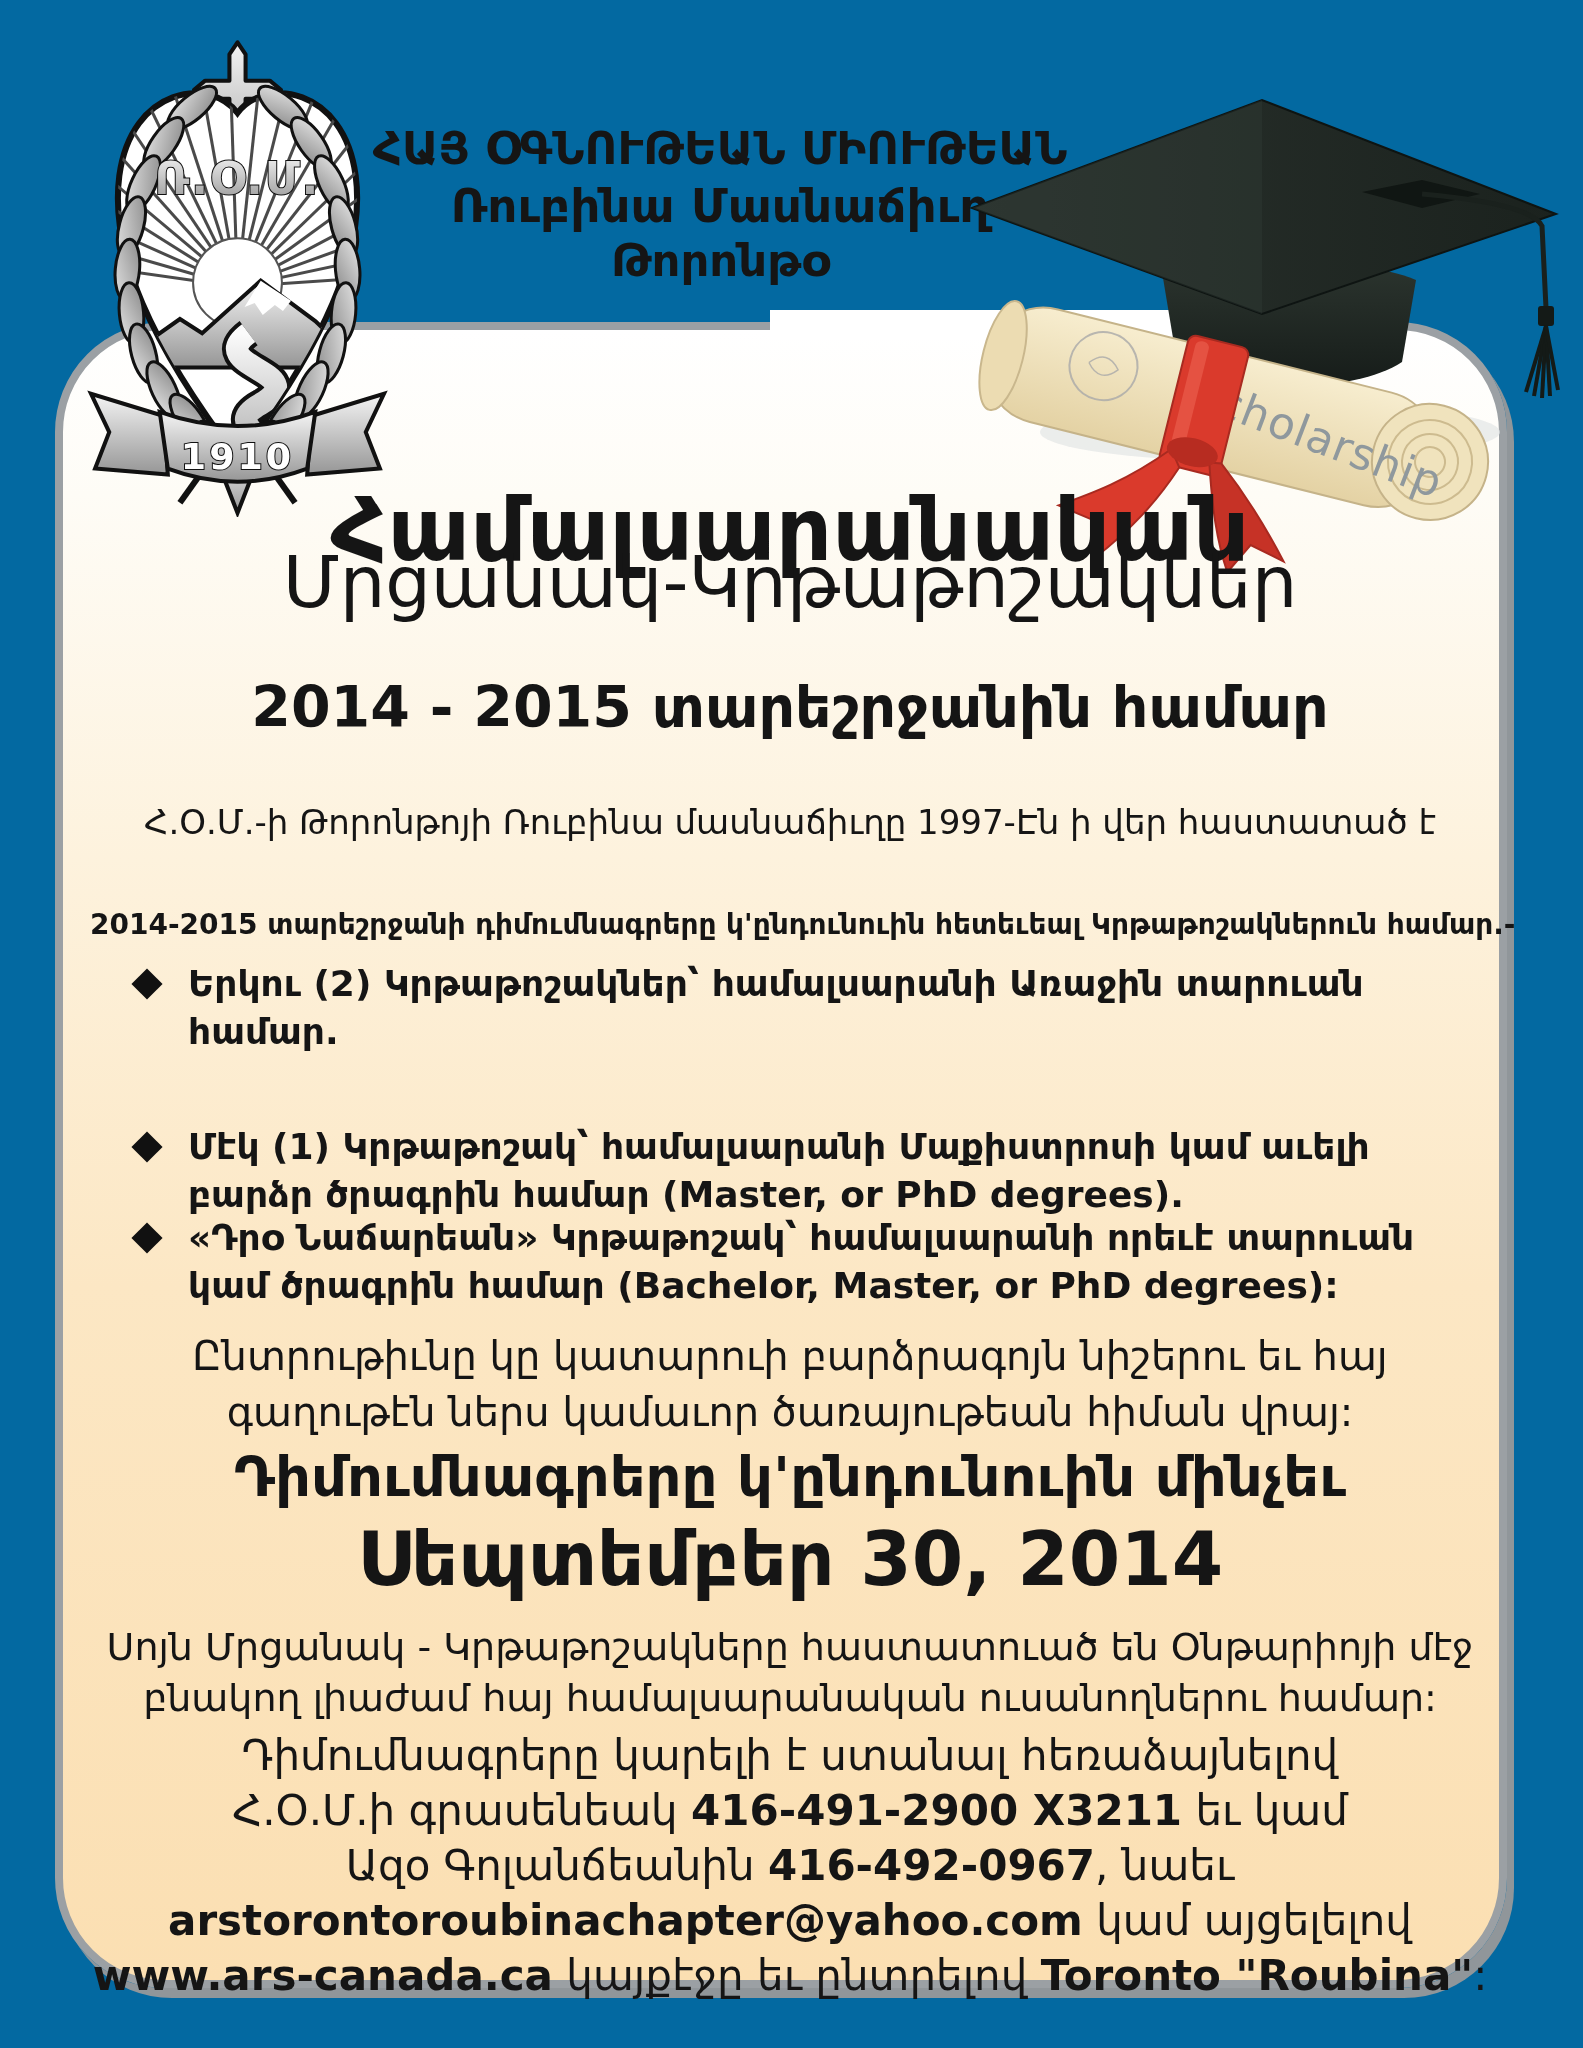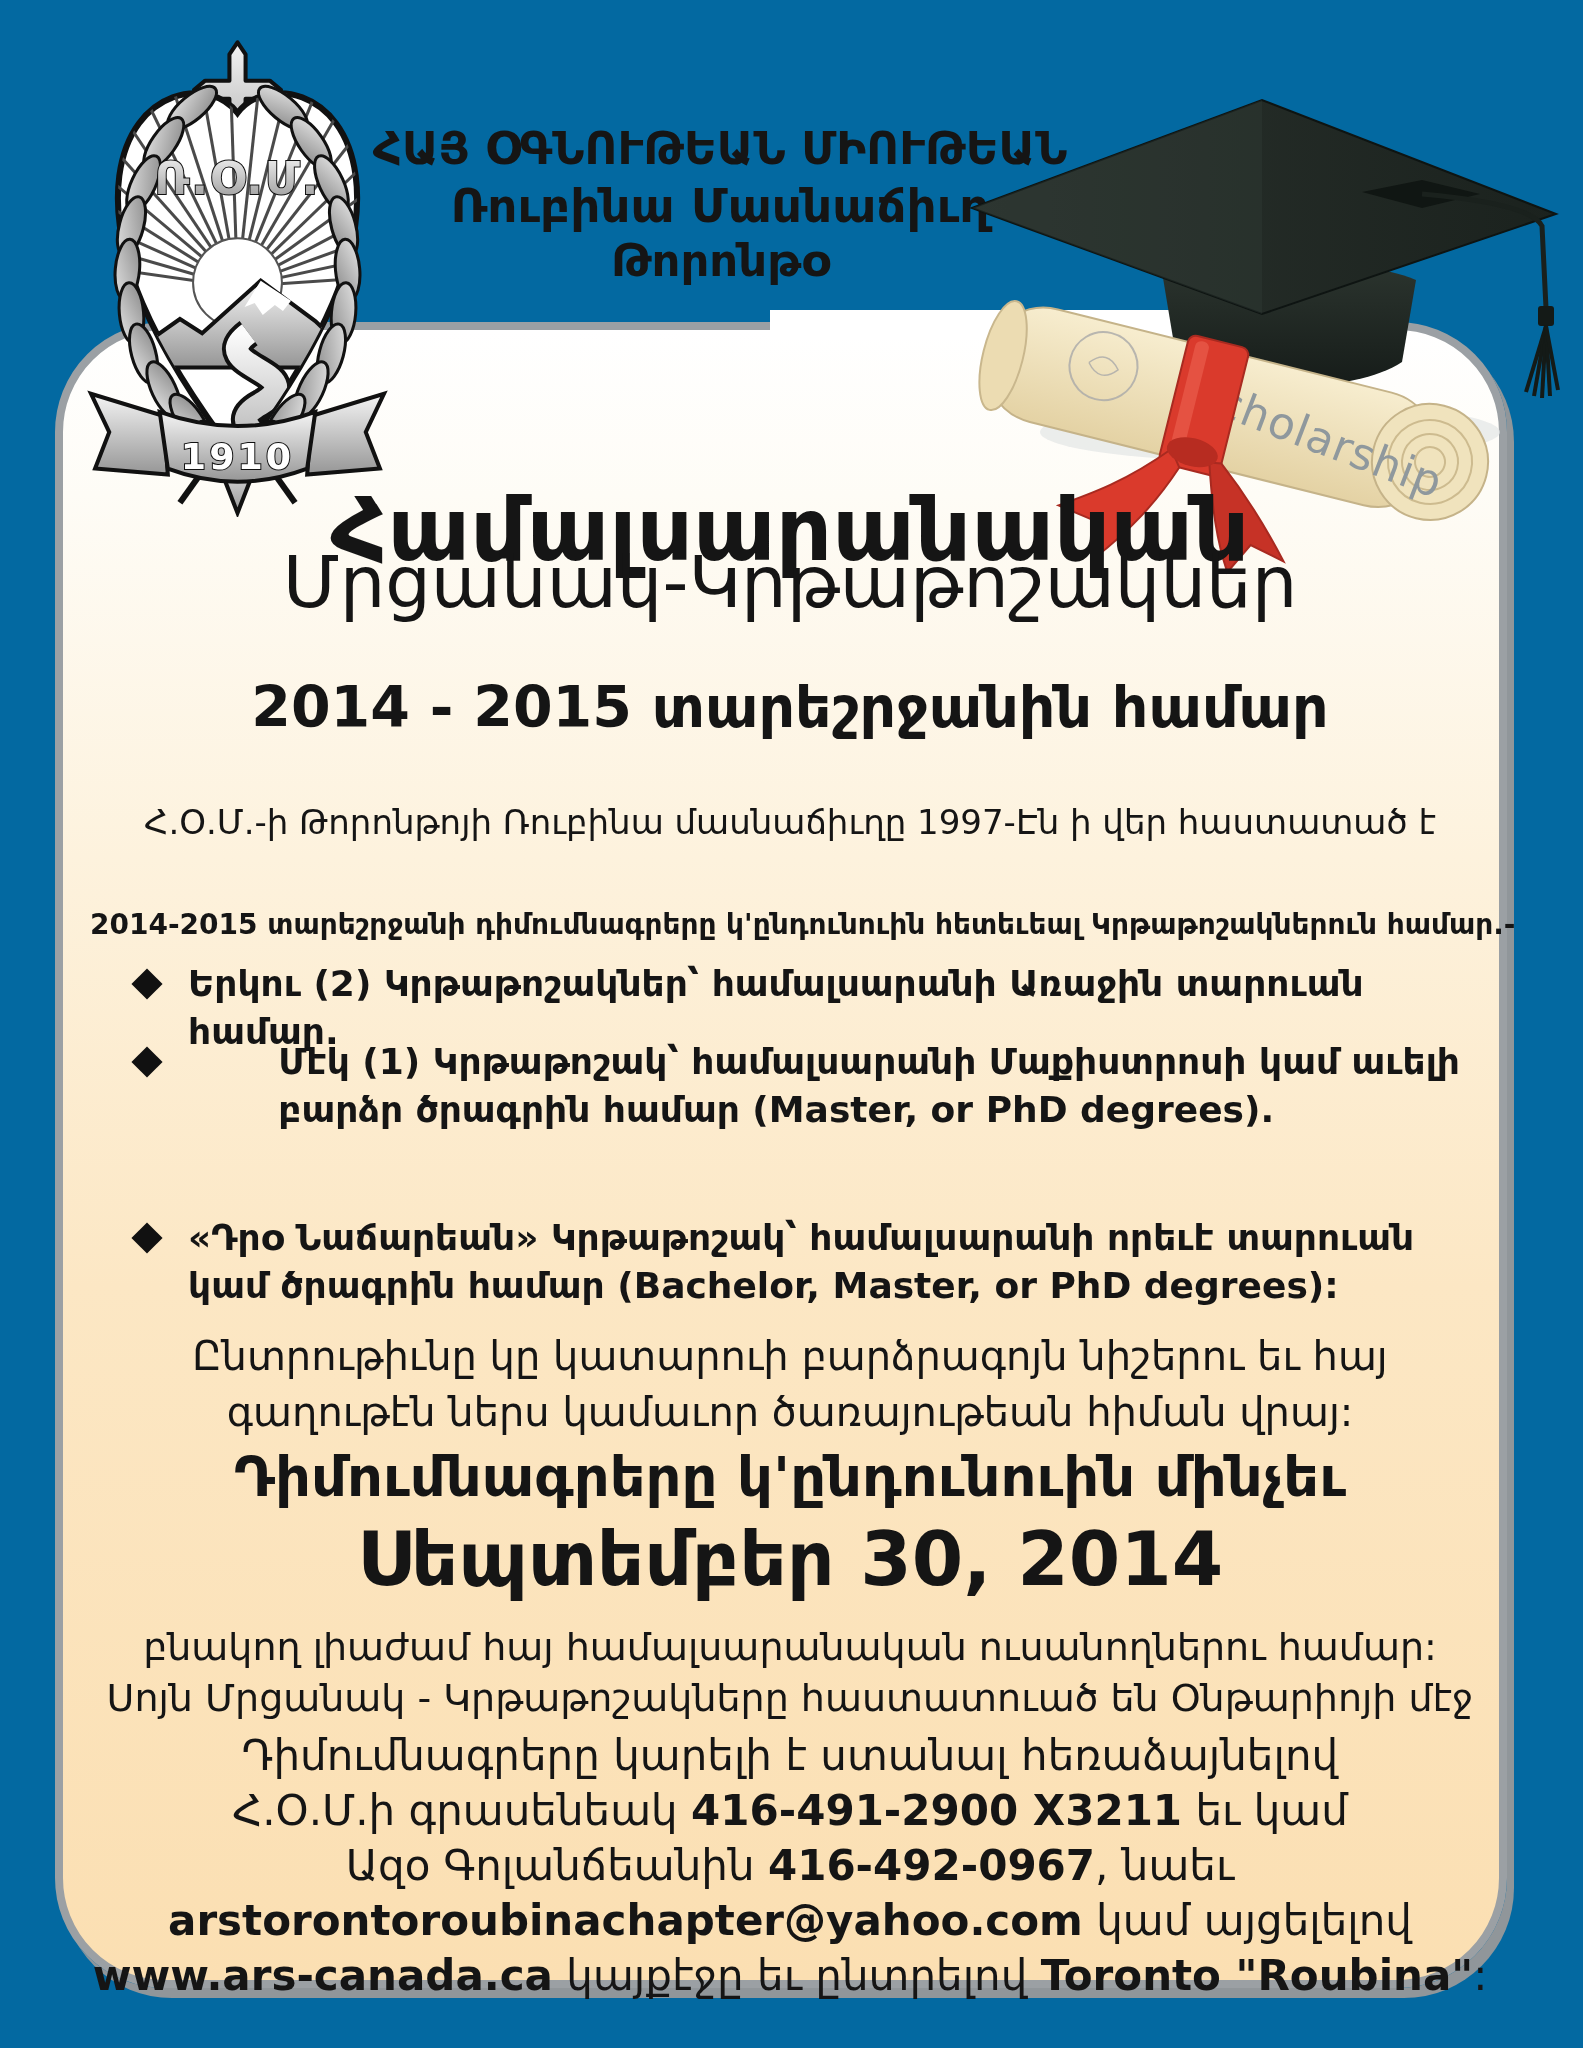--- a/index.html
+++ b/index.html
@@ -15,21 +15,21 @@
   .header .h2{font-size:47px;}
   .header .h3{font-size:45px;}
   .content{position:absolute;left:90px;top:0;width:1400px;text-align:center;}
   .abs{position:absolute;left:0;width:100%;}
   .title1{top:432px;font-size:88px;font-weight:bold;white-space:nowrap;margin-top:46px;}
   .title2{top:540px;font-size:72px;font-weight:normal;white-space:nowrap;}
   .title3{top:674px;font-size:57px;font-weight:bold;white-space:nowrap;}
   .intro{top:800px;font-size:34px;line-height:1.32;}
   .notice{top:908px;font-size:28px;font-weight:bold;white-space:nowrap;}
   .bullet{position:absolute;left:40px;width:1330px;display:flex;align-items:flex-start;text-align:left;}
-  .b1{top:960px;} .b2{top:1038px;justify-content:space-between;} .b3{top:1214px;}
+  .b1{top:960px;} .b2{top:1123px;} .b3{top:1214px;}
   .diamond{flex:0 0 auto;width:22px;height:22px;background:#111;transform:rotate(45deg);
            margin:13px 30px 0 6px;}
   .bullet-text{font-size:36px;font-weight:bold;line-height:1.32;white-space:pre-line;}
   .selnote{top:1328px;font-size:40px;line-height:1.4;}
   .deadline1{top:1444px;font-size:56px;font-weight:bold;white-space:nowrap;}
   .deadline2{top:1516px;font-size:74px;font-weight:bold;white-space:nowrap;}
   .elig{top:1622px;font-size:38px;line-height:1.35;}
   .contact{top:1728px;font-size:42px;line-height:1.31;}
   .bold{font-weight:bold;}
   .logo{position:absolute;left:50px;top:12px;width:375px;height:505px;}
@@ -224,22 +224,22 @@
 
     <div class="abs selnote">
       <div>Ընտրութիւնը կը կատարուի բարձրագոյն նիշերու եւ հայ</div>
       <div>գաղութէն ներս կամաւոր ծառայութեան հիման վրայ:</div>
     </div>
 
     <div class="abs deadline1">Դիմումնագրերը կ'ընդունուին մինչեւ</div>
     <div class="abs deadline2">Սեպտեմբեր 30, 2014</div>
 
     <div class="abs elig">
+      <div>Սոյն Մրցանակ - Կրթաթոշակները հաստատուած են Օնթարիոյի մէջ</div>
       <div>բնակող լիաժամ հայ համալսարանական ուսանողներու համար:</div>
-      <div>Սոյն Մրցանակ - Կրթաթոշակները հաստատուած են Օնթարիոյի մէջ</div>
     </div>
 
     <div class="abs contact">
       <div>Դիմումնագրերը կարելի է ստանալ հեռաձայնելով</div>
       <div><span>Հ.Օ.Մ.ի գրասենեակ </span><span class="bold">416-491-2900 X3211</span><span> եւ կամ</span></div>
       <div><span>Ազօ Գոլանճեանին </span><span class="bold">416-492-0967</span><span>, նաեւ</span></div>
       <div><span class="bold">arstorontoroubinachapter@yahoo.com</span><span> կամ այցելելով</span></div>
       <div><span class="bold">www.ars-canada.ca</span><span> կայքէջը եւ ընտրելով </span><span class="bold">Toronto "Roubina"</span><span>:</span></div>
     </div>
   </div>

